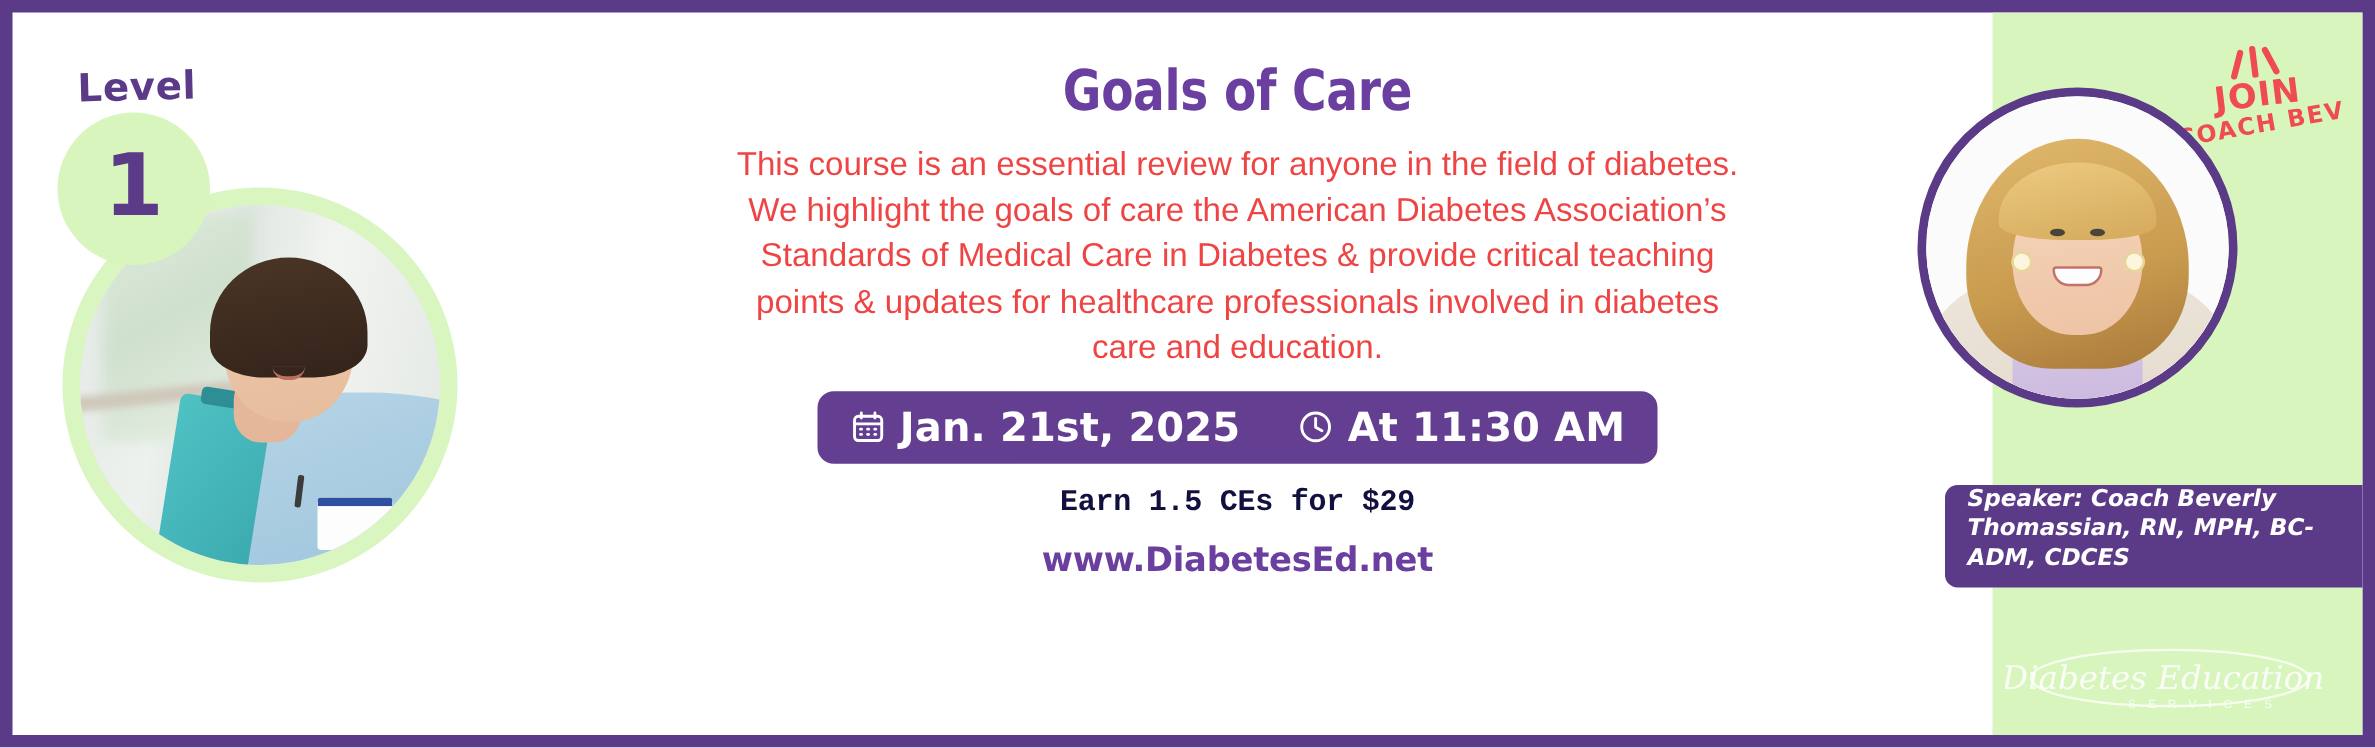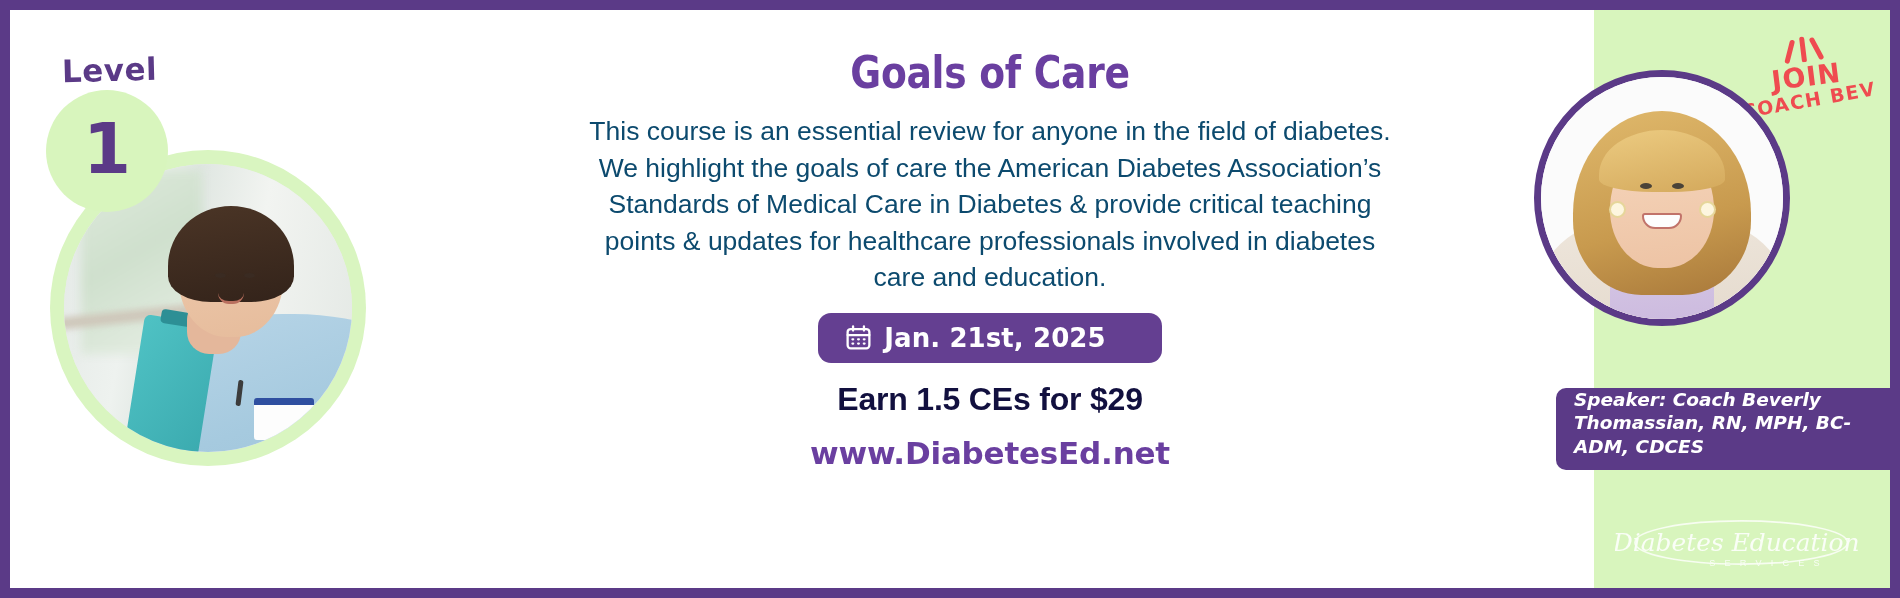--- a/index.html
+++ b/index.html
@@ -182,58 +182,58 @@
     letter-spacing: -0.3px;
     font-family: "DejaVu Sans Condensed", "Liberation Sans Narrow", "Liberation Sans", sans-serif;
     transform: scaleX(.93);
   }
 
   #course-description {
     margin: 14px auto 0;
     width: 820px;
     font-size: 26.5px;
     line-height: 1.38;
-    color: #0c4a6e;
+    color: #ef4444;
     font-family: "Liberation Sans", sans-serif;
   }
 
   #datetime-badge {
     display: inline-flex;
     align-items: center;
     gap: 16px;
     margin-top: 17px;
     padding: 10px 26px;
     background: #643f91;
     border-radius: 13px;
     color: #ffffff;
   }
   .dt-group { display: inline-flex; align-items: center; gap: 11px; }
   .dt-group .dt-text {
-    font-size: 26px;
+    font-size: 32px;
     font-weight: bold;
     letter-spacing: .1px;
     white-space: nowrap;
     font-family: "DejaVu Sans", sans-serif;
   }
   .dt-icon { width: 29px; height: 29px; display: block; flex: none; }
   .dt-spacer { width: 14px; }
 
   #ce-line {
     margin-top: 18px;
-    font-size: 32px;
+    font-size: 24px;
     font-weight: bold;
     color: #12103f;
-    font-family: Liberation Sans, sans-serif;
+    font-family: Liberation Mono, monospace;
     letter-spacing: -0.2px;
   }
 
   #website-link {
     display: inline-block;
     margin-top: 17px;
-    font-size: 31px;
+    font-size: 27px;
     font-weight: bold;
     color: #6a3fa0;
     text-decoration: none;
     font-family: "DejaVu Sans", sans-serif;
     letter-spacing: -0.2px;
   }
 
   
   #right-col {
     position: absolute;
@@ -363,21 +363,20 @@
     font-family: "DejaVu Sans", sans-serif;
   }
 
   #brand-logo {
     position: absolute;
     left: 10px;
     right: 26px;
     bottom: 6px;
     height: 74px;
     opacity: .92;
-    margin-left: 11px;
   }
   #brand-logo svg { width: 100%; height: 100%; display: block; }
 </style>
 </head>
 <body>
 
 <div id="promo-card">
 
   <div id="left-col">
 
@@ -425,20 +424,27 @@
           <line x1="16.4" y1="13.5" x2="17" y2="13.5"></line>
           <line x1="7" y1="17" x2="7.6" y2="17"></line>
           <line x1="11.7" y1="17" x2="12.3" y2="17"></line>
           <line x1="16.4" y1="17" x2="17" y2="17"></line>
         </svg>
         <span class="dt-text">Jan. 21st, 2025</span>
       </span>
 
       <span class="dt-spacer"></span>
 
+      <span class="dt-group">
+        <svg class="dt-icon" viewBox="0 0 24 24" fill="none" stroke="#ffffff" stroke-width="1.9" stroke-linecap="round" stroke-linejoin="round">
+          <circle cx="12" cy="12" r="9.2"></circle>
+          <polyline points="12,6.4 12,12.2 16.2,14.6"></polyline>
+        </svg>
+        <span class="dt-text">At 11:30 AM</span>
+      </span>
     </div>
 
     <div id="ce-line">Earn 1.5 CEs for $29</div>
 
     <a id="website-link" href="#">www.DiabetesEd.net</a>
   </div>
 
   <div id="right-col">
 
     <div id="join-coach-bev">

